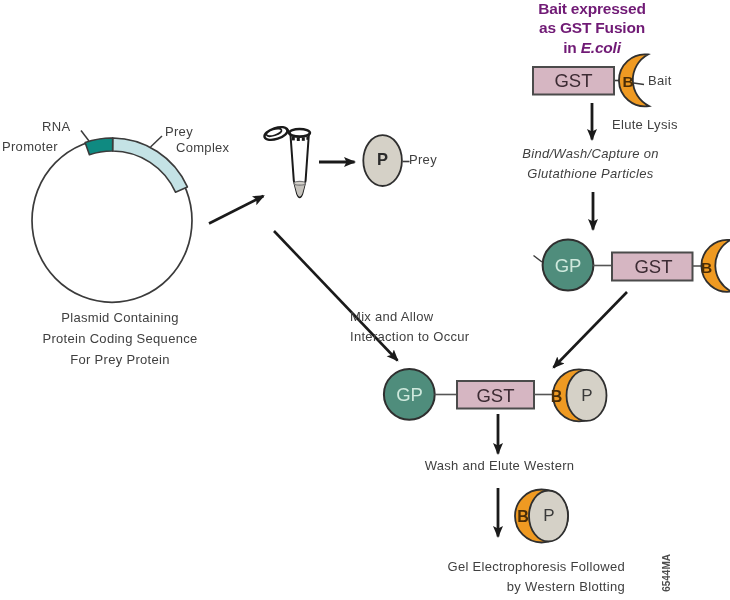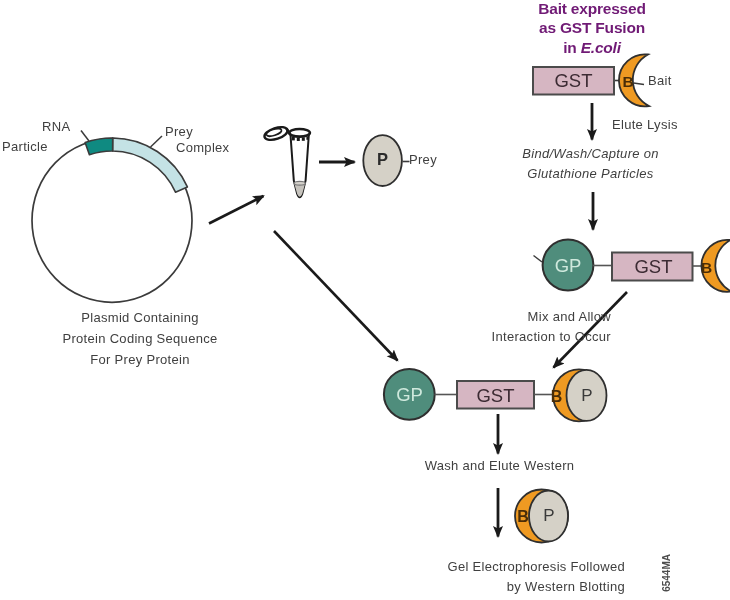--- a/index.html
+++ b/index.html
@@ -94,25 +94,25 @@
     <text x="556.5" y="401.5" font-size="16" font-weight="bold" fill="#4a2d07" text-anchor="middle">B</text>
     <text x="587" y="400.5" font-size="17" fill="#3a3a3a" text-anchor="middle">P</text>
     <text x="523" y="521.5" font-size="16" font-weight="bold" fill="#4a2d07" text-anchor="middle">B</text>
     <text x="549" y="521" font-size="17" fill="#3a3a3a" text-anchor="middle">P</text>
   </g>
 </svg>
 
 <div class="ttl" style="left:462px;top:-1.5px;width:260px;text-align:center;line-height:19.6px;letter-spacing:-0.2px;">Bait expressed<br>as GST Fusion<br>in <i>E.coli</i></div>
 
 <div class="lbl" style="left:31px;top:116.5px;margin-left:11px;">RNA</div>
-<div class="lbl" style="left:2px;top:136.5px;">Particle</div>
+<div class="lbl" style="left:2px;top:136.5px;">Promoter</div>
 <div class="lbl" style="left:165px;top:121.5px;">Prey</div>
 <div class="lbl" style="left:176px;top:138px;">Complex</div>
-<div class="lbl" style="left:0px;top:307px;width:240px;text-align:center;line-height:21px;padding-left:20px;">Plasmid Containing<br>Protein Coding Sequence<br>For Prey Protein</div>
+<div class="lbl" style="left:0px;top:307px;width:240px;text-align:center;line-height:21px;">Plasmid Containing<br>Protein Coding Sequence<br>For Prey Protein</div>
 <div class="lbl" style="left:409px;top:149.5px;">Prey</div>
 <div class="lbl" style="left:648px;top:70.5px;">Bait</div>
 <div class="lbl" style="left:612px;top:114.5px;">Elute Lysis</div>
 <div class="lbl" style="left:460px;top:143.5px;width:261px;text-align:center;font-style:italic;">Bind/Wash/Capture on<br>Glutathione Particles</div>
-<div class="lbl" style="left:350px;top:307px;width:261px;text-align:right;line-height:20px;">Mix and Allow<br>Interaction to Occur</div>
+<div class="lbl" style="left:350px;top:307px;width:261px;text-align:left;line-height:20px;">Mix and Allow<br>Interaction to Occur</div>
 <div class="lbl" style="left:369px;top:456px;width:261px;text-align:center;">Wash and Elute Western</div>
 <div class="lbl" style="left:364px;top:557px;width:261px;text-align:right;line-height:20px;">Gel Electrophoresis Followed<br>by Western Blotting</div>
 <div style="position:absolute;left:661px;top:554px;color:#4d4d4d;font-size:10px;font-weight:bold;transform:rotate(-90deg) translate(-100%,0);transform-origin:0 0;white-space:nowrap;">6544MA</div>
 </div>
 
 </body></html>

